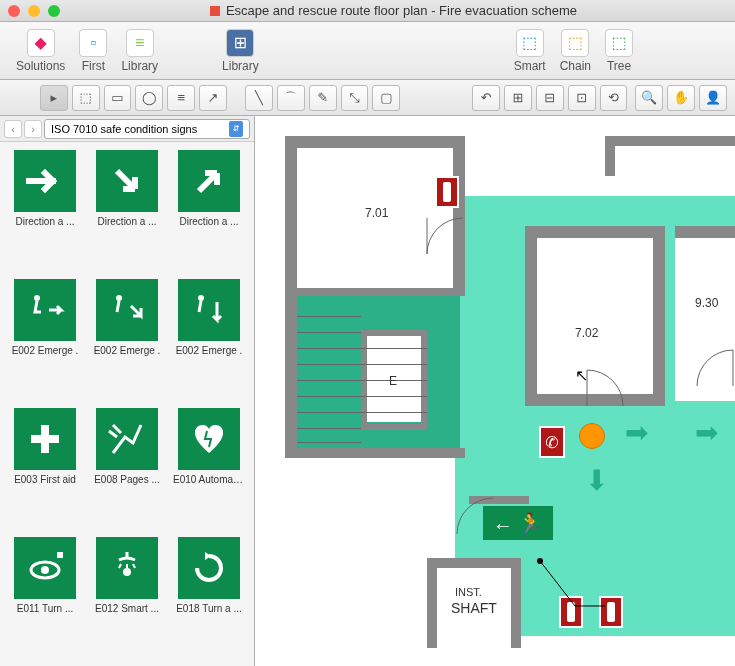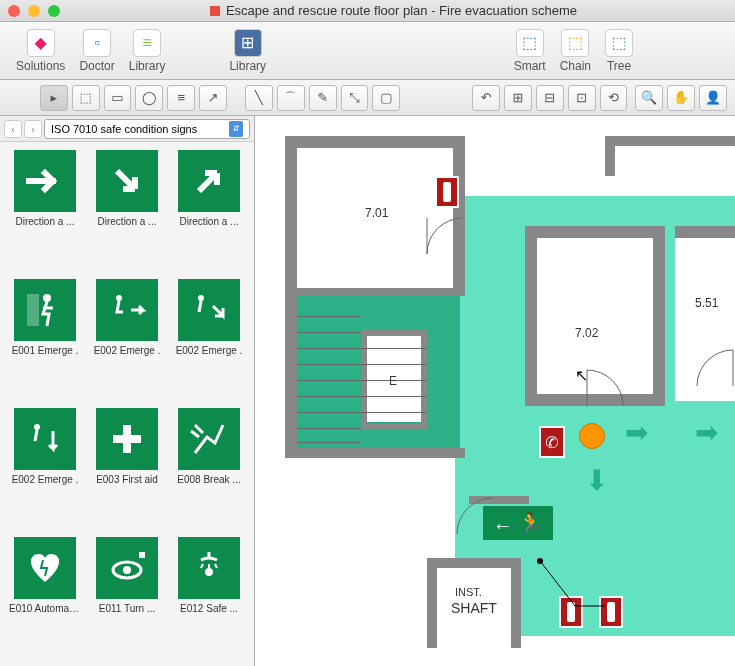--- a/index.html
+++ b/index.html
@@ -62,21 +62,21 @@
 </div>
 
 <div class="toolbar">
   <div class="tb-group">
     <div class="tb-btn">
         <div class="tb-icon ico-sol">◆</div>
         <div class="tb-label">Solutions</div>
       </div>
     <div class="tb-btn">
         <div class="tb-icon ico-pg">▫</div>
-        <div class="tb-label">Doctor</div>
+        <div class="tb-label">First</div>
       </div>
     <div class="tb-btn">
         <div class="tb-icon ico-ly">≡</div>
         <div class="tb-label">Library</div>
       </div>
   </div>
   <div style="width:40px"></div>
   <div class="tb-btn">
       <div class="tb-icon ico-lib">⊞</div>
       <div class="tb-label">Library</div>
@@ -157,30 +157,20 @@
           <div class="sign-sq">
             <svg width="44" height="44" viewBox="0 0 44 44">
               <path d="M12 32 L30 14 M30 14 L18 14 M30 14 L30 26" stroke="#fff" stroke-width="6" fill="none"></path>
             </svg>
           </div>
           <div class="sign-lbl">Direction a ...</div>
         </div>
         <div class="sign-item">
           <div class="sign-sq">
             <svg width="44" height="44" viewBox="0 0 44 44">
-              <rect x="4" y="6" width="12" height="32" fill="#fff" opacity="0.3"></rect>
-              <circle cx="24" cy="10" r="4" fill="#fff"></circle>
-              <path d="M24 14 L20 26 L26 26 L24 38 M20 20 L30 20" stroke="#fff" stroke-width="3" fill="none"></path>
-            </svg>
-          </div>
-          <div class="sign-lbl">E001 Emerge .</div>
-        </div>
-        <div class="sign-item">
-          <div class="sign-sq">
-            <svg width="44" height="44" viewBox="0 0 44 44">
               <circle cx="14" cy="10" r="3" fill="#fff"></circle>
               <path d="M14 13 L12 24 L18 24 M26 22 L38 22 L34 18 M38 22 L34 26" stroke="#fff" stroke-width="3" fill="none"></path>
             </svg>
           </div>
           <div class="sign-lbl">E002 Emerge .</div>
         </div>
         <div class="sign-item">
           <div class="sign-sq">
             <svg width="44" height="44" viewBox="0 0 44 44">
               <circle cx="14" cy="10" r="3" fill="#fff"></circle>
@@ -205,21 +195,21 @@
             </svg>
           </div>
           <div class="sign-lbl">E003 First aid</div>
         </div>
         <div class="sign-item">
           <div class="sign-sq">
             <svg width="44" height="44" viewBox="0 0 44 44">
               <path d="M8 36 L20 20 L28 26 L36 8 M8 8 L16 16 M4 14 L12 20" stroke="#fff" stroke-width="3" fill="none"></path>
             </svg>
           </div>
-          <div class="sign-lbl">E008 Break ...</div>
+          <div class="sign-lbl">E008 Pages ...</div>
         </div>
         <div class="sign-item">
           <div class="sign-sq">
             <svg width="44" height="44" viewBox="0 0 44 44">
               <path d="M22 36 Q8 24 8 16 Q8 8 16 8 Q20 8 22 12 Q24 8 28 8 Q36 8 36 16 Q36 24 22 36" fill="#fff"></path>
               <path d="M20 14 L18 22 L24 22 L22 30" stroke="#0c8b4c" stroke-width="2" fill="none"></path>
             </svg>
           </div>
           <div class="sign-lbl">E010 Automat ...</div>
         </div>
@@ -234,21 +224,30 @@
           <div class="sign-lbl">E011 Turn ...</div>
         </div>
         <div class="sign-item">
           <div class="sign-sq">
             <svg width="44" height="44" viewBox="0 0 44 44">
               <path d="M22 6 L22 12 M14 14 Q22 10 30 14" stroke="#fff" stroke-width="3" fill="none"></path>
               <circle cx="22" cy="26" r="4" fill="#fff"></circle>
               <path d="M16 18 L14 22 M22 18 L22 22 M28 18 L30 22" stroke="#fff" stroke-width="2"></path>
             </svg>
           </div>
-          <div class="sign-lbl">E012 Safe ...</div>
+          <div class="sign-lbl">E012 Smart ...</div>
+        </div>
+        <div class="sign-item">
+          <div class="sign-sq">
+            <svg width="44" height="44" viewBox="0 0 44 44">
+              <path d="M22 10 A12 12 0 1 1 10 22" stroke="#fff" stroke-width="4" fill="none"></path>
+              <path d="M18 6 L24 10 L18 14" fill="#fff"></path>
+            </svg>
+          </div>
+          <div class="sign-lbl">E018 Turn a ...</div>
         </div>
       </div>
   </div>
 
   <div class="canvas">
     <div class="floor">
 
       <div class="evac" style="left:200px;top:80px;width:280px;height:440px"></div>
       <div class="evac" style="left:295px;top:250px;width:190px;height:270px"></div>
       <div class="evac" style="left:328px;top:265px;width:160px;height:120px"></div>
@@ -287,21 +286,21 @@
       <div class="stair-line" style="left:42px;top:232px;width:130px"></div>
       <div class="stair-line" style="left:42px;top:248px;width:130px"></div>
       <div class="stair-line" style="left:42px;top:264px;width:130px"></div>
       <div class="stair-line" style="left:42px;top:280px;width:130px"></div>
       <div class="stair-line" style="left:42px;top:296px;width:130px"></div>
       <div class="stair-line" style="left:42px;top:312px;width:64px"></div>
       <div class="stair-line" style="left:42px;top:326px;width:64px"></div>
 
       <div class="room-lbl" style="left:110px;top:90px">7.01</div>
       <div class="room-lbl" style="left:320px;top:210px">7.02</div>
-      <div class="room-lbl" style="left:440px;top:180px">5.51</div>
+      <div class="room-lbl" style="left:440px;top:180px">9.30</div>
       <div class="room-lbl" style="left:134px;top:258px">E</div>
       <div class="room-lbl" style="left:200px;top:470px;font-size:11px">INST.</div>
       <div class="room-lbl" style="left:196px;top:484px;font-size:14px">SHAFT</div>
 
       <div class="fire-ext" style="left:180px;top:60px"></div>
       <div class="fire-ext" style="left:304px;top:480px"></div>
       <div class="fire-ext" style="left:344px;top:480px"></div>
       <div class="phone-sign" style="left:284px;top:310px">✆</div>
       <div class="exit-sign" style="left:228px;top:390px">← 🏃</div>
       <div class="orange-dot" style="left:324px;top:307px"></div>

